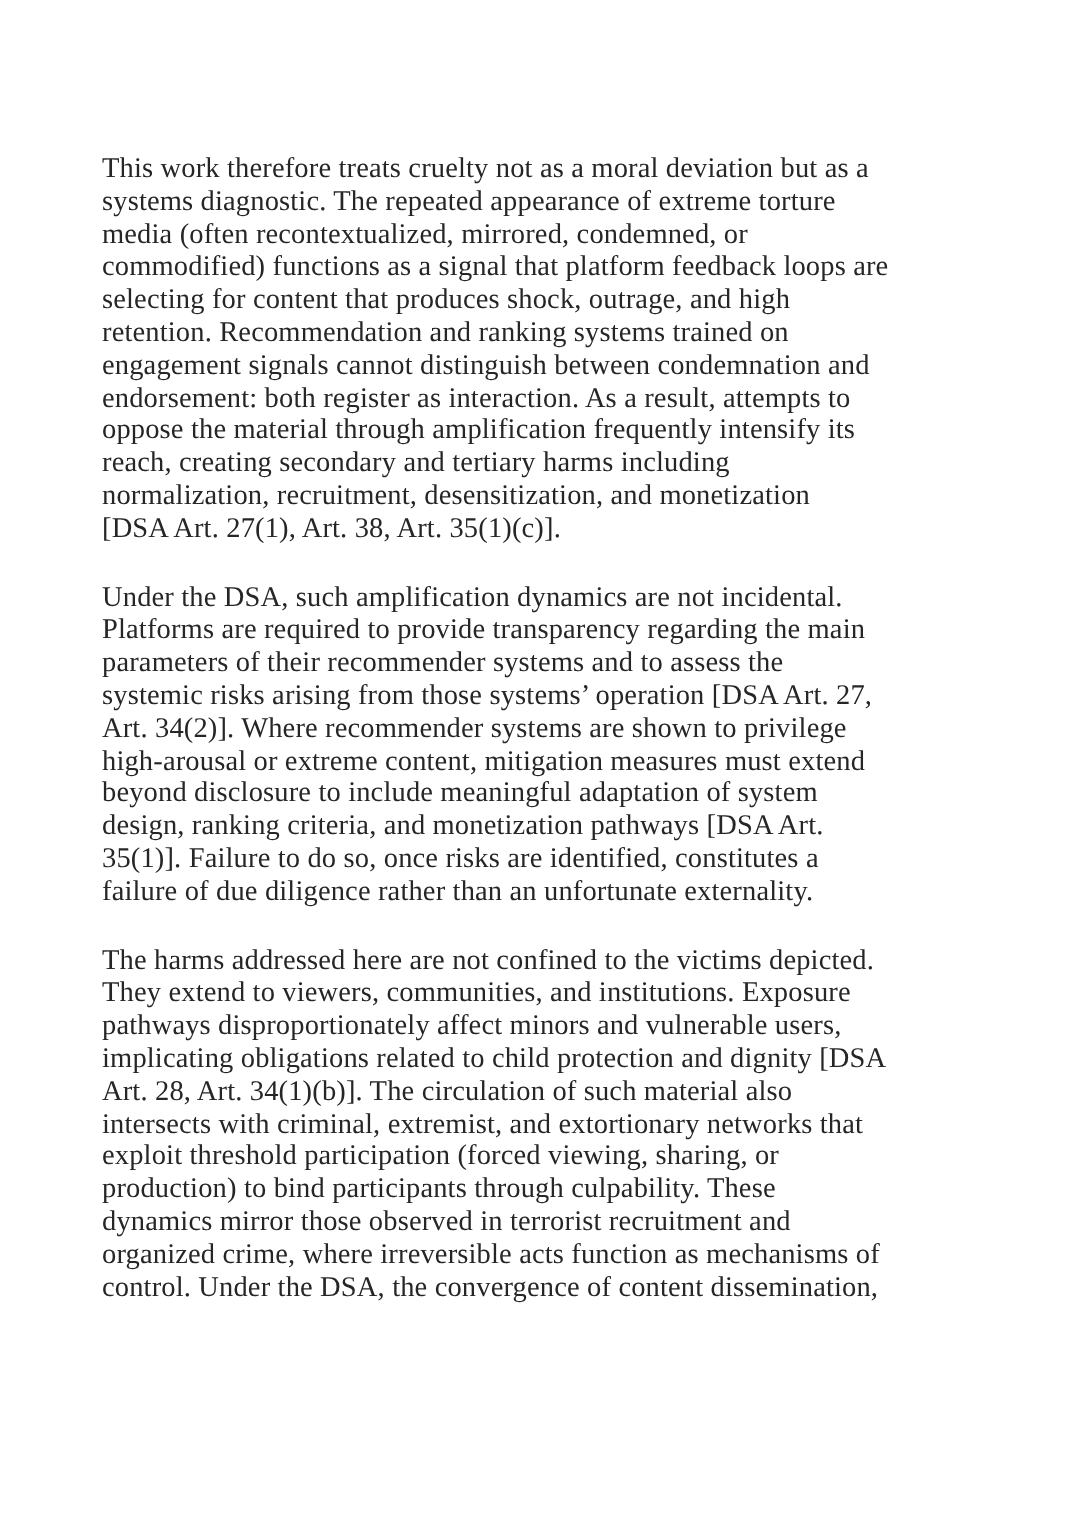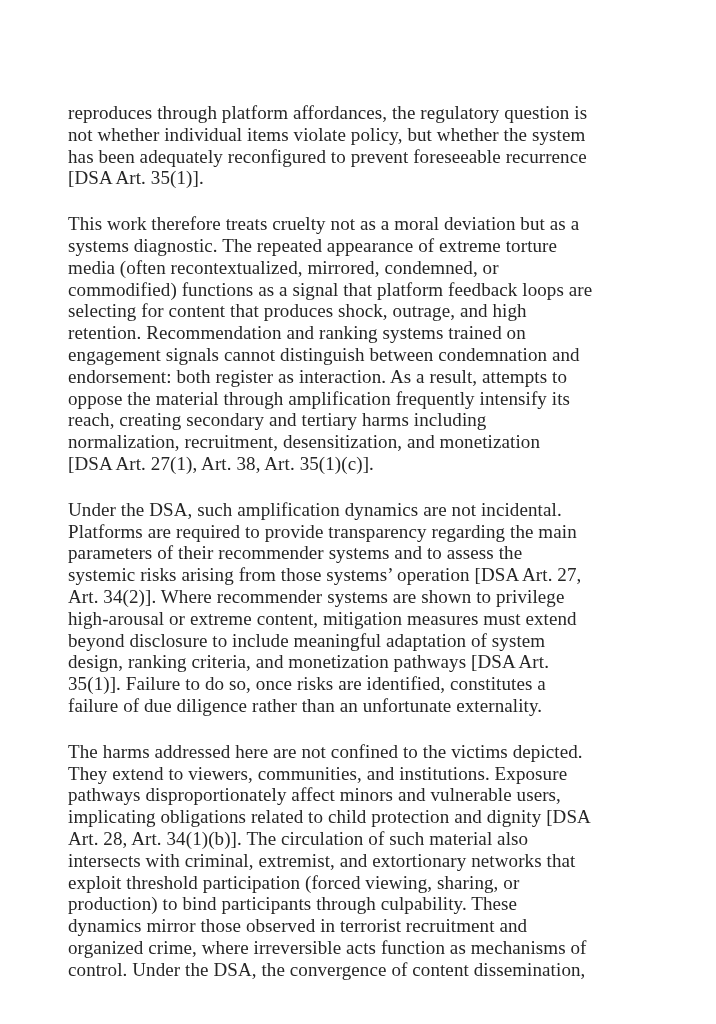--- a/index.html
+++ b/index.html
@@ -29,24 +29,20 @@
     margin: 0 0 24px 0;
     white-space: pre-line; 
     letter-spacing: 0.1px;
   }
 </style>
 </head>
 <body>
 
 <div class="page">
   <div class="text-column">
-    <p class="para">reproduces through platform affordances, the regulatory question is
-not whether individual items violate policy, but whether the system
-has been adequately reconfigured to prevent foreseeable recurrence
-[DSA Art. 35(1)].</p>
     <p class="para">This work therefore treats cruelty not as a moral deviation but as a
 systems diagnostic. The repeated appearance of extreme torture
 media (often recontextualized, mirrored, condemned, or
 commodified) functions as a signal that platform feedback loops are
 selecting for content that produces shock, outrage, and high
 retention. Recommendation and ranking systems trained on
 engagement signals cannot distinguish between condemnation and
 endorsement: both register as interaction. As a result, attempts to
 oppose the material through amplification frequently intensify its
 reach, creating secondary and tertiary harms including

